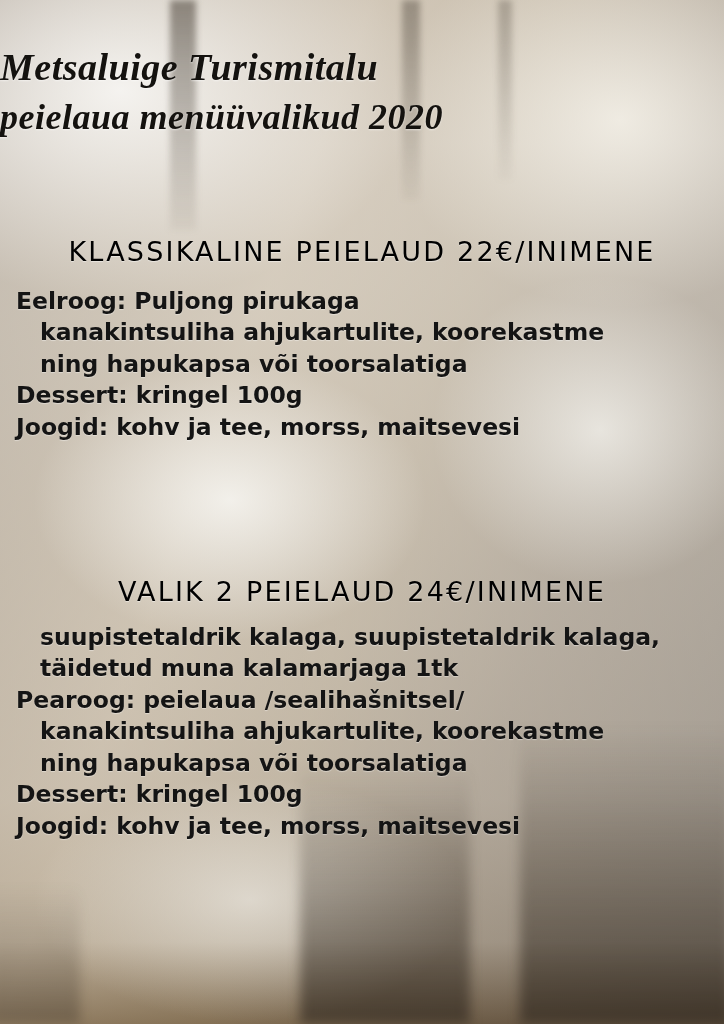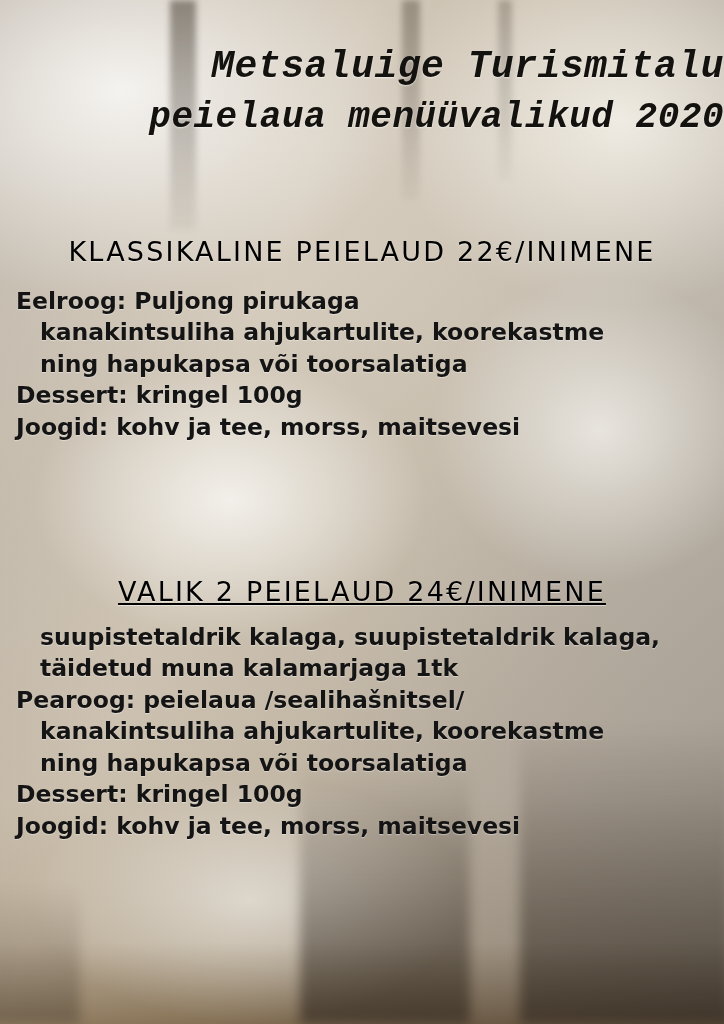--- a/index.html
+++ b/index.html
@@ -89,22 +89,22 @@
     position: absolute;
     inset: 0;
     color: #1c1c1c;
   }
 
   .title {
     position: absolute;
     left: 0;
     right: 0;
     top: 44px;
-    text-align: right;
-    font-family: Liberation Mono, monospace;
+    text-align: left;
+    font-family: Liberation Serif, serif;
     font-style: italic;
     font-weight: 700;
     color: #14120f;
     line-height: 1.22;
     letter-spacing: 0.5px;
     text-shadow: 0 1px 2px rgba(255,255,255,0.55);
   }
   .title .line1 { display: block; font-size: 38px; }
   .title .line2 { display: block; font-size: 36px; margin-top: 6px; }
 
@@ -115,21 +115,21 @@
     text-align: center;
     font-family: "DejaVu Sans", sans-serif;
     font-weight: 400;
     font-size: 27px;
     letter-spacing: 2.2px;
     color: #000000;
     text-shadow: 0 1px 1px rgba(255,255,255,0.5);
     text-transform: uppercase;
   }
   .section-heading.h1 { top: 236px; }
-  .section-heading.h2 { top: 576px; text-decoration: underline; }
+  .section-heading.h2 { top: 576px; }
 
   .menu-block {
     position: absolute;
     left: 16px;
     right: 8px;
     font-weight: 700;
     font-size: 23.5px;
     line-height: 1.34;
     color: #141414;
     text-shadow: 0 1px 1px rgba(255,255,255,0.4);

